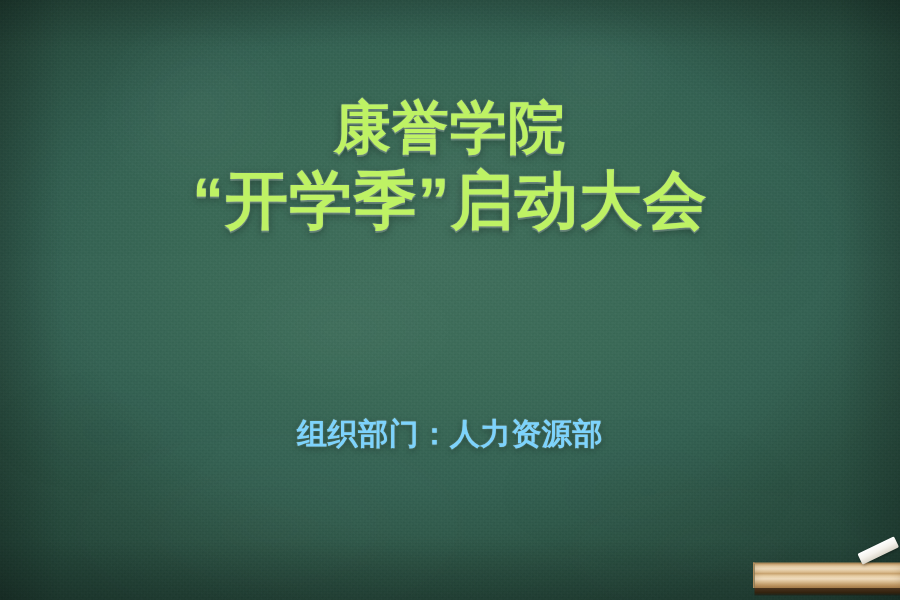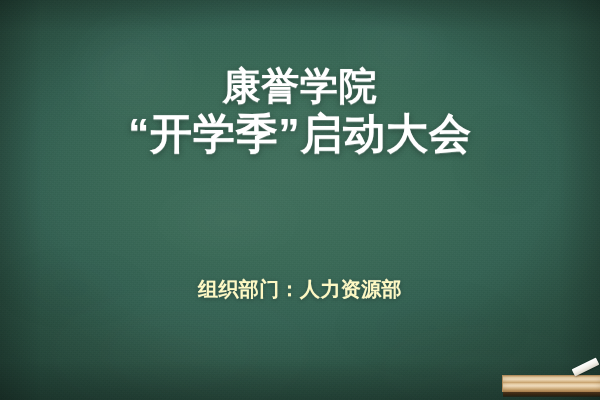--- a/index.html
+++ b/index.html
@@ -83,39 +83,39 @@
     align-items: center;
   }
   .title-block {
     position: absolute;
     left: 0;
     right: 0;
     top: 64px;
     text-align: center;
   }
   .title-line {
-    color: #ffffff;
+    color: #bef264;
     font-weight: 700;
     letter-spacing: 0.02em;
     line-height: 1.18;
     text-shadow:
        0 1px 0 rgba(255,255,255,0.20),
        0 2px 6px rgba(0,0,0,0.34),
        0 0 1px rgba(255,255,255,0.55);
   }
   .title-line-1 { font-size: 38px; }
   .title-line-2 { font-size: 42px; }
 
   .subtitle {
     position: absolute;
     left: 0;
     right: 0;
     top: 276px;
     text-align: center;
-    color: #fef9c3;
+    color: #7dd3fc;
     font-size: 20px;
     font-weight: 700;
     letter-spacing: 0.02em;
     text-shadow:
        0 1px 4px rgba(0,0,0,0.32),
        0 0 1px rgba(255,255,255,0.45);
   }
 
   
   .ledge {

